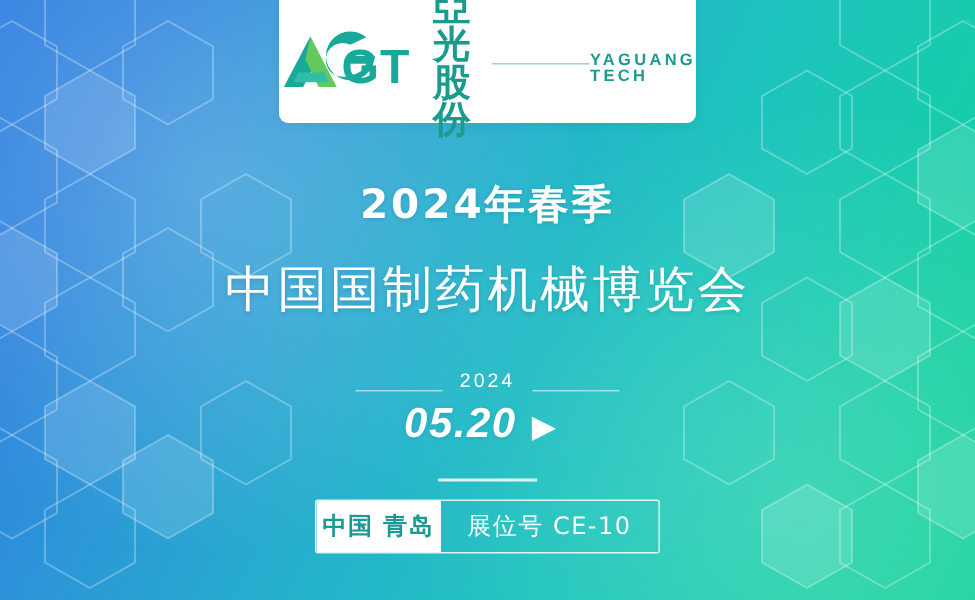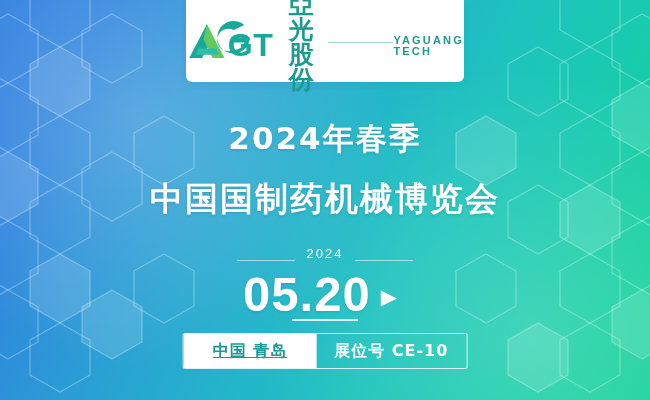--- a/index.html
+++ b/index.html
@@ -100,30 +100,30 @@
   }
   
   .title-block {
     position: absolute;
     left: 0; right: 0;
     top: 118px;
     text-align: center;
     color: #ffffff;
   }
   .title-1 {
-    font-size: 31px;
+    font-size: 27px;
     font-weight: bold;
     letter-spacing: 2px;
     font-family: "DejaVu Sans", sans-serif;
     text-shadow: 0 1px 3px rgba(0,60,90,0.18);
   }
   .title-2 {
     margin-top: 17px;
     font-size: 33px;
-    font-weight: bold;
+    font-weight: normal;
     letter-spacing: 2px;
     font-family: "DejaVu Sans", sans-serif;
     text-shadow: 0 1px 3px rgba(0,60,90,0.18);
   }
   
   .year-row {
     position: absolute;
     left: 0; right: 0;
     top: 246px;
     display: flex;
@@ -145,25 +145,26 @@
   .date-row {
     position: absolute;
     left: 0; right: 0;
     top: 266px;
     display: flex;
     justify-content: center;
     align-items: center;
     color: #ffffff;
   }
   .date-text {
-    font-size: 49px;
+    font-size: 28px;
     font-weight: bold;
     letter-spacing: 1px;
     font-family: "Liberation Sans", sans-serif;
     text-shadow: 0 1px 3px rgba(0,60,90,0.15);
+    font-style: italic;
   }
   .date-arrow {
     margin: 0 10px;
     font-size: 21px;
     line-height: 1;
     transform: translateY(2px);
   }
   .date-underline {
     position: absolute;
     left: 50%;
@@ -186,29 +187,28 @@
     border-radius: 2px;
     overflow: hidden;
   }
   .info-city {
     background: #ffffff;
     color: #1a9a93;
     font-size: 16px;
     font-weight: bold;
     display: flex;
     align-items: center;
-    padding: 0 29px;
+    padding: 0 4px;
     letter-spacing: 1px;
     font-family: "DejaVu Sans", sans-serif;
-    text-decoration: underline;
   }
   .info-booth {
     color: #ffffff;
     font-size: 16px;
-    font-weight: bold;
+    font-weight: normal;
     display: flex;
     align-items: center;
     padding: 0 18px;
     letter-spacing: 1px;
     font-family: "DejaVu Sans", sans-serif;
   }
 </style>
 </head>
 <body>
 

